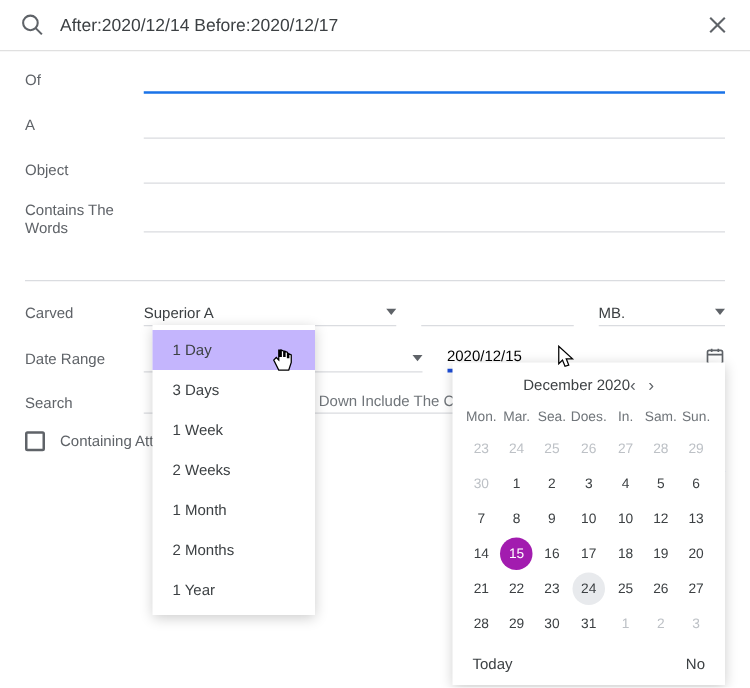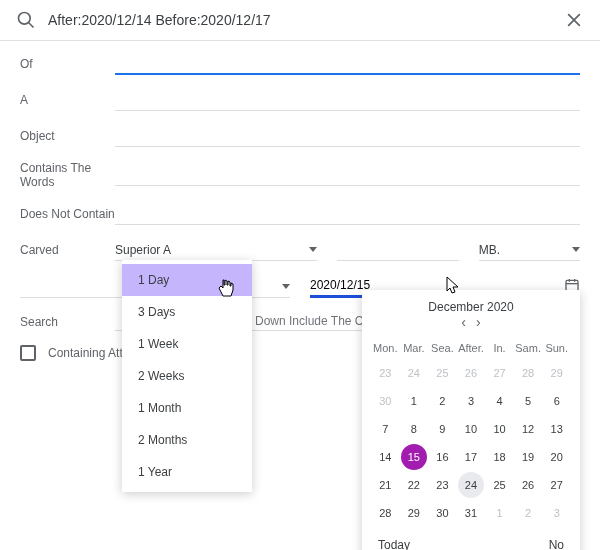--- a/index.html
+++ b/index.html
@@ -28,21 +28,21 @@
 
 .dropdown { position: absolute; top: 260px; left: 122px; width: 130px; background: #fff; box-shadow: 0 2px 10px rgba(0,0,0,0.2); z-index: 10; padding: 4px 0; }
 .dd-item { padding: 9px 16px; font-size: 12px; color: #3c4043; cursor: pointer; }
 .dd-item.hover { background: #c4b5fd; }
 
 .cursor { position: absolute; z-index: 50; pointer-events: none; }
 .cursor.hand { top: 278px; left: 218px; width: 16px; height: 20px; }
 .cursor.arrow { top: 276px; left: 446px; width: 14px; height: 18px; }
 
 .datepicker { position: absolute; top: 290px; left: 362px; width: 218px; background: #fff; box-shadow: 0 2px 10px rgba(0,0,0,0.2); z-index: 10; padding: 10px; }
-.dp-header { display: flex; align-items: center; justify-content: center; font-size: 12px; color: #3c4043; margin-bottom: 8px; flex-direction: column; }
+.dp-header { display: flex; align-items: center; justify-content: center; font-size: 12px; color: #3c4043; margin-bottom: 8px; }
 .dp-nav { display: flex; gap: 10px; }
 .nav-btn { cursor: pointer; color: #5f6368; font-size: 14px; }
 .dp-grid { display: grid; grid-template-columns: repeat(7, 1fr); gap: 2px; text-align: center; font-size: 11px; }
 .dp-dow { color: #70757a; padding: 4px 0; }
 .dp-day { padding: 5px 0; color: #3c4043; cursor: pointer; border-radius: 50%; width: 26px; height: 26px; line-height: 16px; margin: 0 auto; display: flex; align-items: center; justify-content: center; }
 .dp-day.muted { color: #bdc1c6; }
 .dp-day.selected { background: #a21caf; color: #fff; }
 .dp-day.hover { background: #e8eaed; }
 .dp-footer { display: flex; justify-content: space-between; margin-top: 8px; font-size: 12px; color: #3c4043; padding: 4px 6px 0; }
 .dp-footer span { cursor: pointer; }
@@ -73,38 +73,38 @@
     </div>
   <div class="row">
       <span class="label">Object</span>
       <div class="field"></div>
     </div>
   <div class="row">
       <span class="label">Contains The Words</span>
       <div class="field"></div>
     </div>
   <div class="row">
-      <span class="label">Does Not Contain</span>
       <div class="field"></div>
     </div>
   <div class="row">
     <span class="label">Carved</span>
     <div class="split">
       <div class="select">
           <span>Superior A</span>
           <span class="caret"></span>
         </div>
       <div class="field" style="flex:0.6"></div>
       <div class="select" style="flex:0.5">
           <span>MB.</span>
           <span class="caret"></span>
         </div>
     </div>
   </div>
   <div class="row">
+    <span class="label">Date Range</span>
     <div class="split">
       <div class="select">
           <span></span>
           <span class="caret"></span>
         </div>
       <div class="date-field">
         <span>2020/12/15</span>
         <svg class="cal-icon" viewBox="0 0 24 24" fill="none" stroke="currentColor" stroke-width="2">
             <rect x="3" y="5" width="18" height="16" rx="2"></rect>
             <line x1="3" y1="10" x2="21" y2="10"></line>
@@ -143,21 +143,21 @@
     <span>December 2020</span>
     <div class="dp-nav">
       <span class="nav-btn">‹</span>
       <span class="nav-btn">›</span>
     </div>
   </div>
   <div class="dp-grid" id="dp-grid">
       <div class="dp-dow">Mon.</div>
       <div class="dp-dow">Mar.</div>
       <div class="dp-dow">Sea.</div>
-      <div class="dp-dow">After.</div>
+      <div class="dp-dow">Does.</div>
       <div class="dp-dow">In.</div>
       <div class="dp-dow">Sam.</div>
       <div class="dp-dow">Sun.</div>
       <div class="dp-day muted">23</div>
       <div class="dp-day muted">24</div>
       <div class="dp-day muted">25</div>
       <div class="dp-day muted">26</div>
       <div class="dp-day muted">27</div>
       <div class="dp-day muted">28</div>
       <div class="dp-day muted">29</div>

